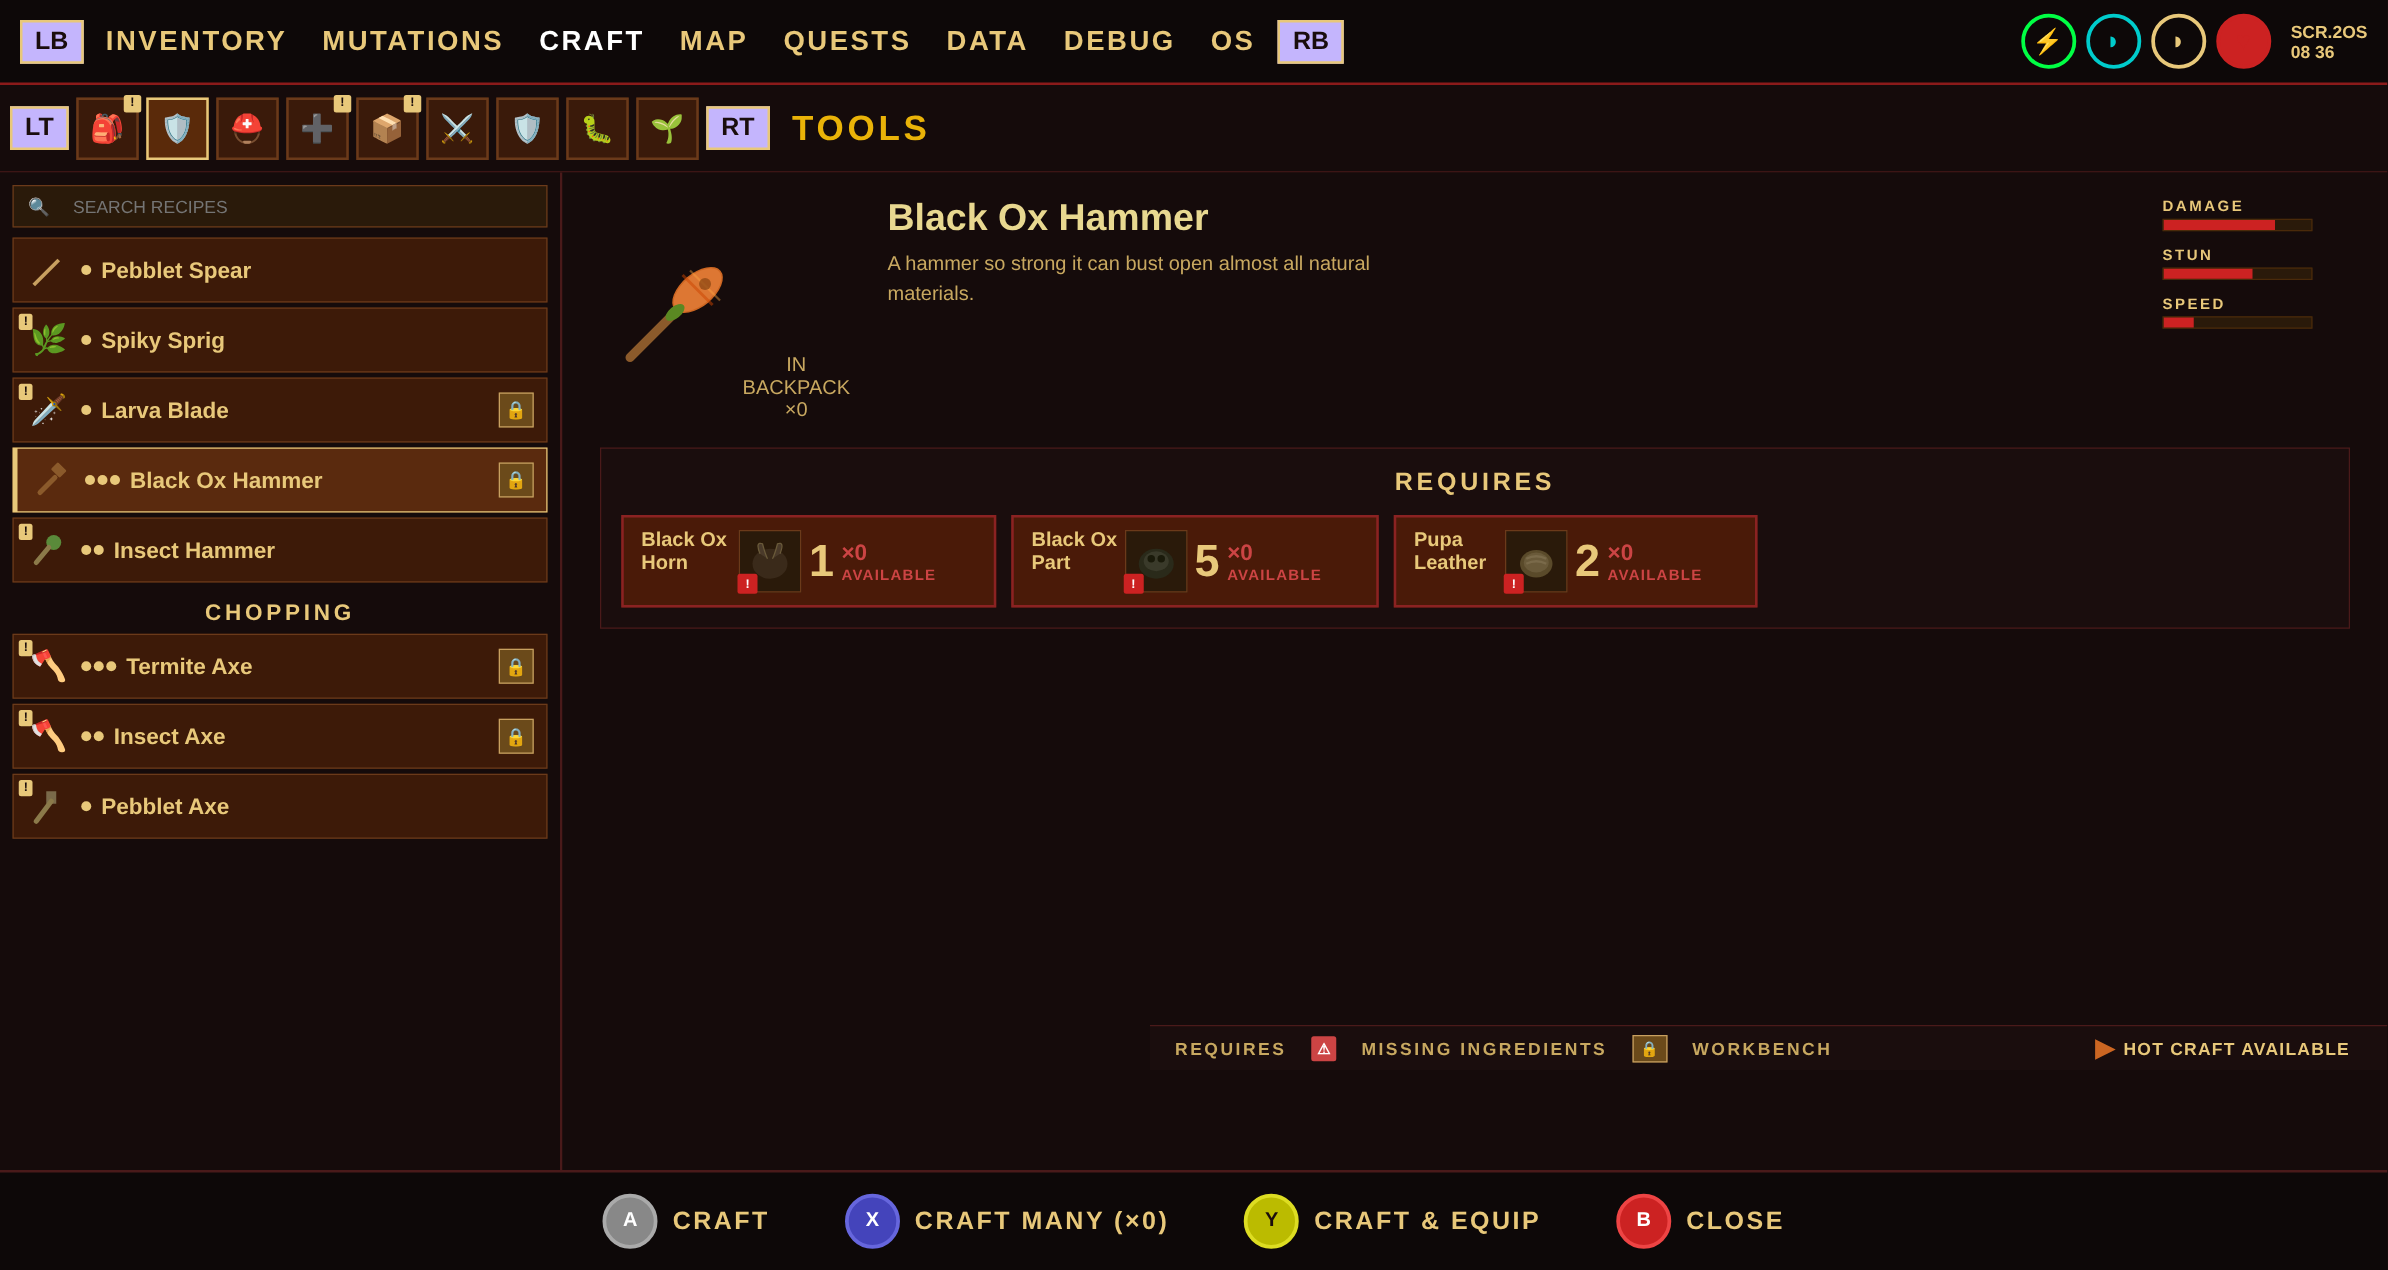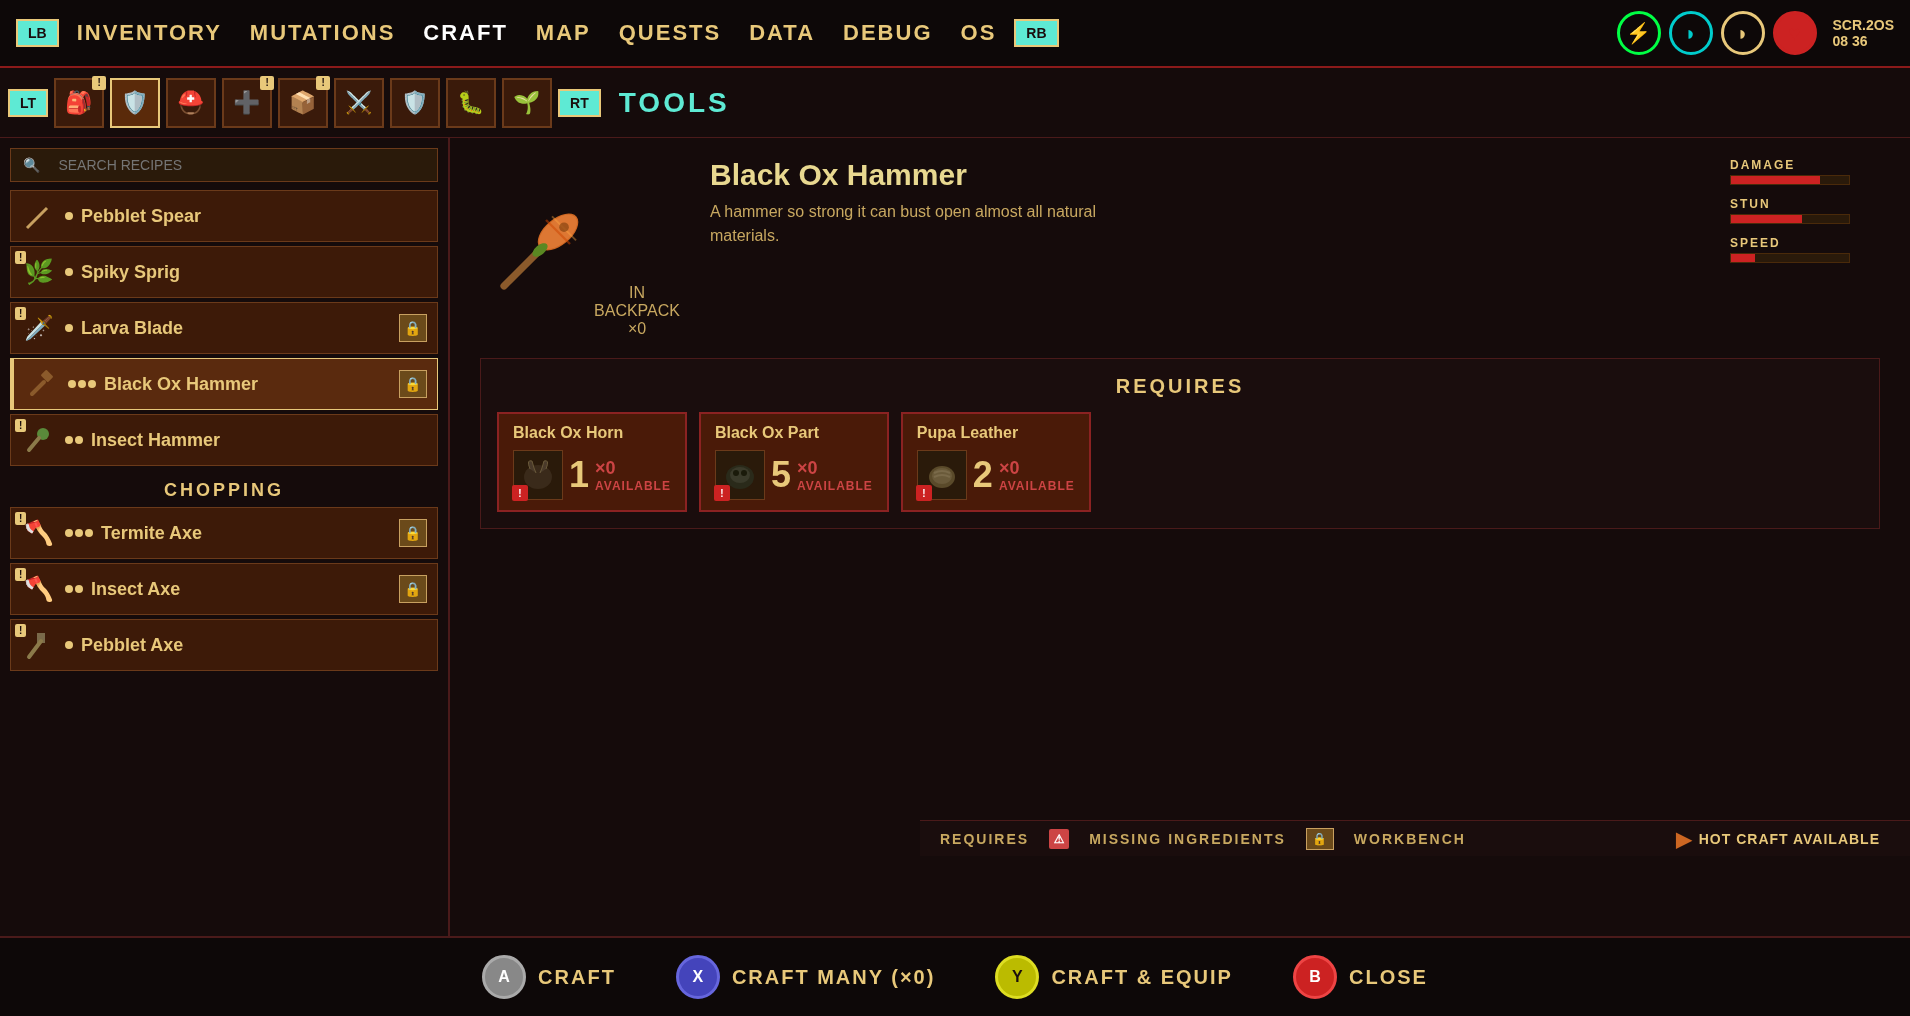--- a/index.html
+++ b/index.html
@@ -20,24 +20,24 @@
       height: 68px;
       background: #0d0808;
       border-bottom: 2px solid #8b1a1a;
       display: flex;
       align-items: center;
       padding: 0 16px;
       gap: 8px;
     }
 
     .nav-trigger {
-      background: #5eead4;
+      background: #c4b5fd;
       color: #1a0d0d;
       font-weight: bold;
-      font-size: 14px;
+      font-size: 20px;
       padding: 4px 10px;
       border: 2px solid #e8c87a;
       font-family: 'Arial Black', sans-serif;
     }
 
     .nav-item {
       color: #e8c87a;
       font-size: 22px;
       font-weight: bold;
       letter-spacing: 2px;
@@ -123,21 +123,21 @@
       font-weight: bold;
       width: 14px;
       height: 14px;
       border-radius: 2px;
       display: flex;
       align-items: center;
       justify-content: center;
     }
 
     .tools-label {
-      color: #5eead4;
+      color: #eab308;
       font-size: 28px;
       font-weight: bold;
       letter-spacing: 3px;
       margin-left: 12px;
     }
 
     
     .main-content {
       display: flex;
       width: 100%;
@@ -359,21 +359,21 @@
     .requires-items {
       display: flex;
       gap: 12px;
     }
 
     .req-item {
       background: #4a1a08;
       border: 2px solid #8b2222;
       padding: 10px 14px;
       display: flex;
-      flex-direction: column;
+      flex-direction: row;
       align-items: flex-start;
       min-width: 170px;
     }
 
     .req-item-name {
       color: #e8c87a;
       font-size: 16px;
       font-weight: bold;
       margin-bottom: 8px;
     }

